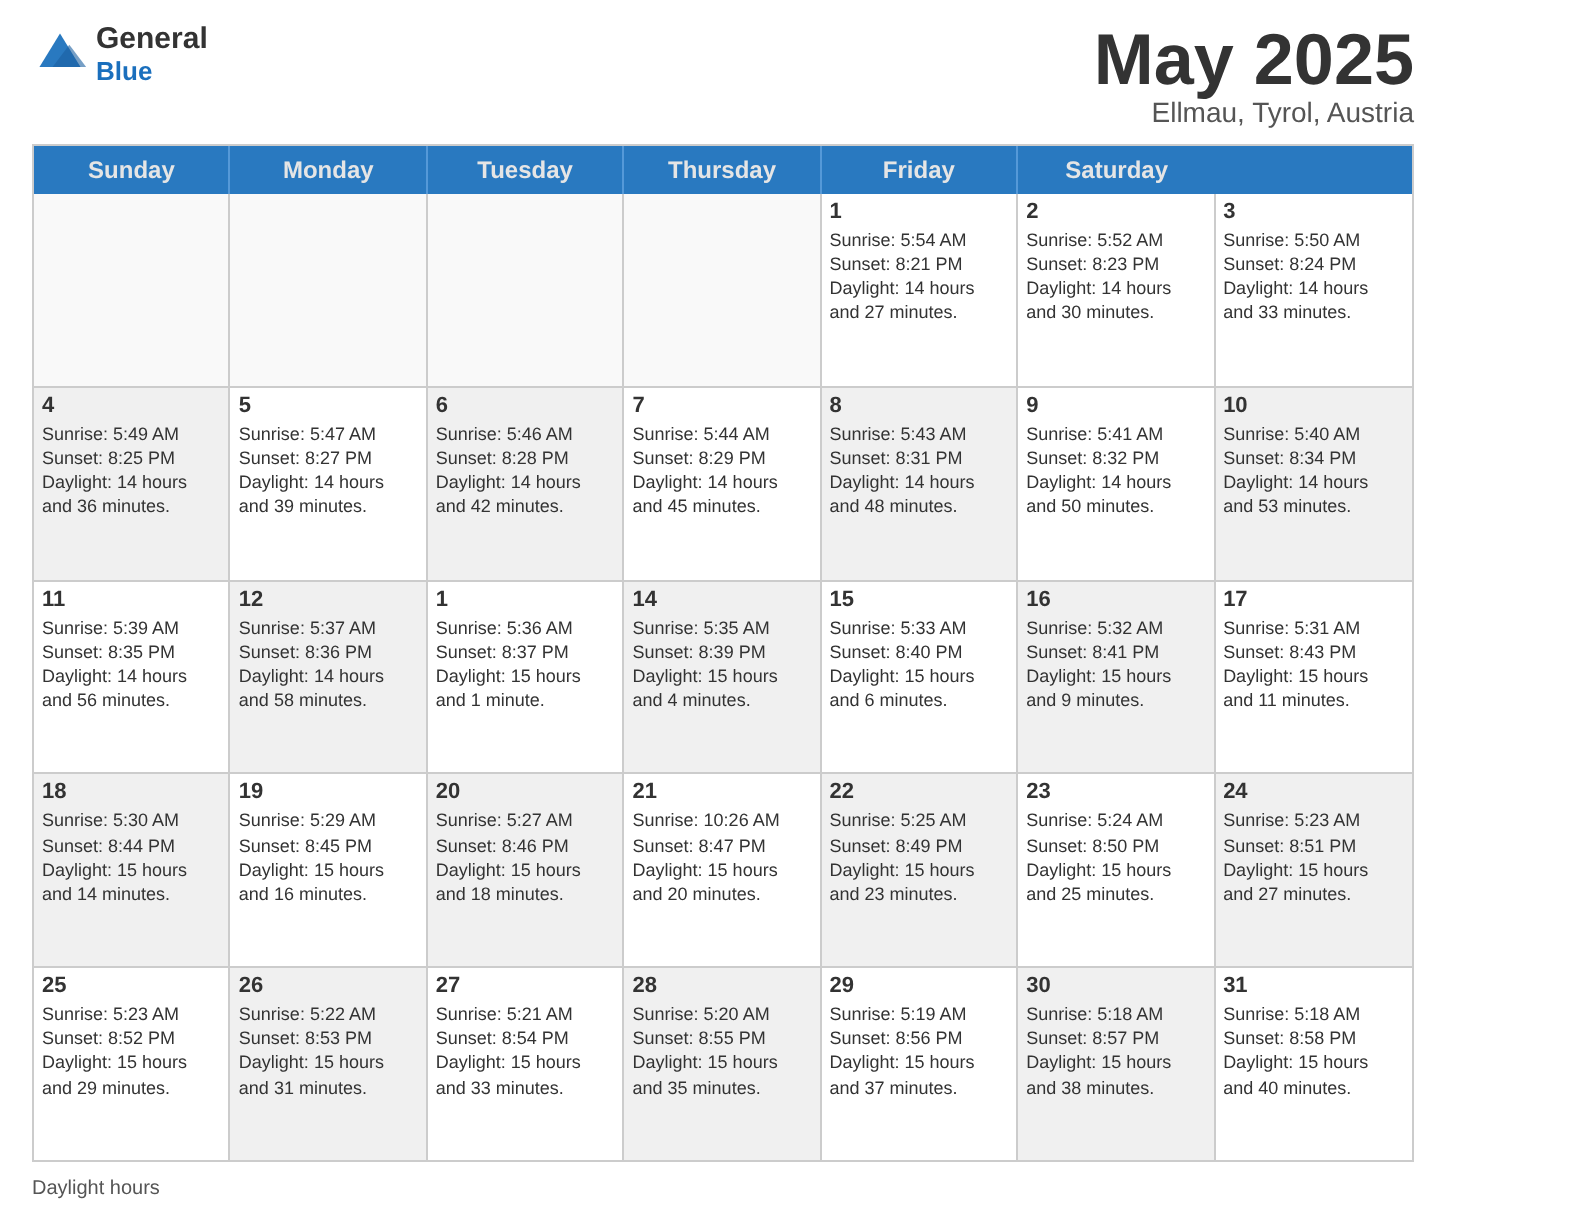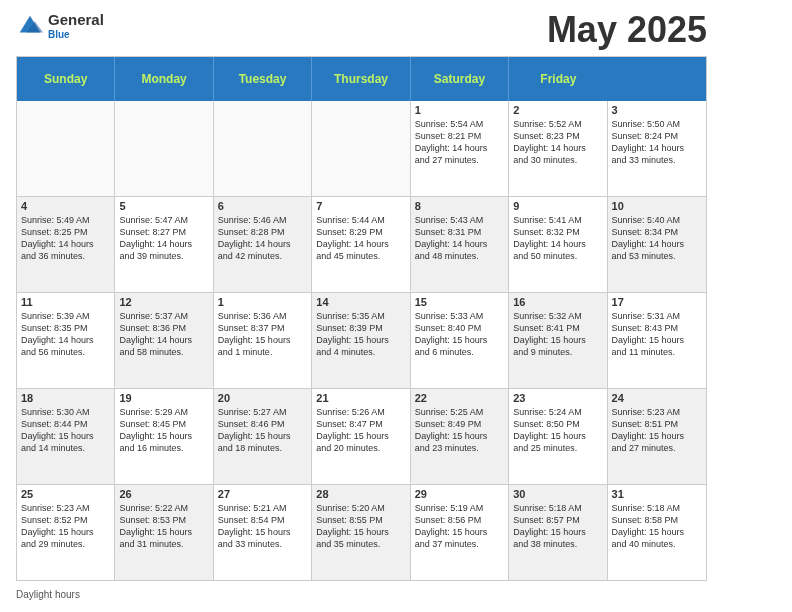--- a/index.html
+++ b/index.html
@@ -32,21 +32,21 @@
       display: flex;
       flex-direction: column;
       line-height: 1.1;
     }
     .logo-general {
       font-size: 15px;
       font-weight: bold;
       color: #333;
     }
     .logo-blue {
-      font-size: 10px;
+      font-size: 13px;
       font-weight: bold;
       color: #1a6fbd;
     }
     .logo-icon {
       width: 28px;
       height: 28px;
     }
     .title-block {
       text-align: right;
     }
@@ -65,25 +65,25 @@
       display: flex;
       flex-direction: column;
       border: 1px solid #ccc;
     }
     .cal-header {
       display: grid;
       grid-template-columns: repeat(7, 1fr);
       background: #2979c0;
     }
     .cal-header-cell {
-      color: #bef264;
+      color: #e5e5e5;
       font-size: 12px;
       font-weight: bold;
       text-align: center;
-      padding: 15px 2px;
+      padding: 5px 2px;
       border-right: 1px solid #5599d8;
     }
     .cal-header-cell:last-child { border-right: none; }
     .cal-body {
       flex: 1;
       display: flex;
       flex-direction: column;
     }
     .cal-row {
       display: grid;
@@ -131,31 +131,32 @@
         <polygon points="15,4 26,22 4,22" fill="#2979c0"></polygon>
         <polygon points="20,10 29,22 11,22" fill="#1a5fa0" opacity="0.6"></polygon>
       </svg>
       <div class="logo-text">
         <span class="logo-general">General</span>
         <span class="logo-blue">Blue</span>
       </div>
     </div>
     <div class="title-block">
       <div class="title-month">May 2025</div>
+      <div class="title-location">Ellmau, Tyrol, Austria</div>
     </div>
   </div>
 
   <div class="calendar">
     <div class="cal-header">
     <div class="cal-header-cell">Sunday</div>
         <div class="cal-header-cell">Monday</div>
         <div class="cal-header-cell">Tuesday</div>
         <div class="cal-header-cell">Thursday</div>
+        <div class="cal-header-cell">Friday</div>
         <div class="cal-header-cell">Saturday</div>
-        <div class="cal-header-cell">Friday</div>
       </div>
     <div class="cal-body">
     <div class="cal-row">
           <div class="cal-cell empty"></div>
           <div class="cal-cell empty"></div>
           <div class="cal-cell empty"></div>
           <div class="cal-cell empty"></div>
           <div class="cal-cell">
             <div class="day-num">1</div>
             <div class="cell-text">Sunrise: 5:54 AM</div>
@@ -297,21 +298,21 @@
           </div>
           <div class="cal-cell shaded">
             <div class="day-num">20</div>
             <div class="cell-text">Sunrise: 5:27 AM</div>
             <div class="cell-text">Sunset: 8:46 PM</div>
             <div class="cell-text">Daylight: 15 hours</div>
             <div class="cell-text">and 18 minutes.</div>
           </div>
           <div class="cal-cell">
             <div class="day-num">21</div>
-            <div class="cell-text">Sunrise: 5:26 AM</div>
+            <div class="cell-text">Sunrise: 10:26 AM</div>
             <div class="cell-text">Sunset: 8:47 PM</div>
             <div class="cell-text">Daylight: 15 hours</div>
             <div class="cell-text">and 20 minutes.</div>
           </div>
           <div class="cal-cell shaded">
             <div class="day-num">22</div>
             <div class="cell-text">Sunrise: 5:25 AM</div>
             <div class="cell-text">Sunset: 8:49 PM</div>
             <div class="cell-text">Daylight: 15 hours</div>
             <div class="cell-text">and 23 minutes.</div>

